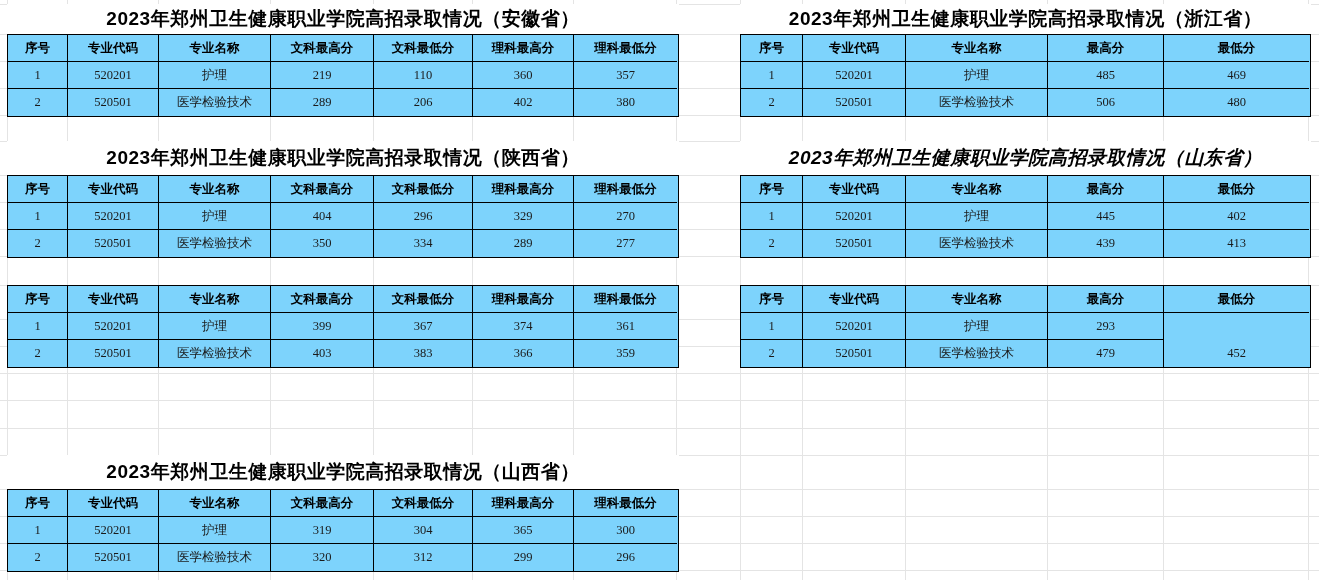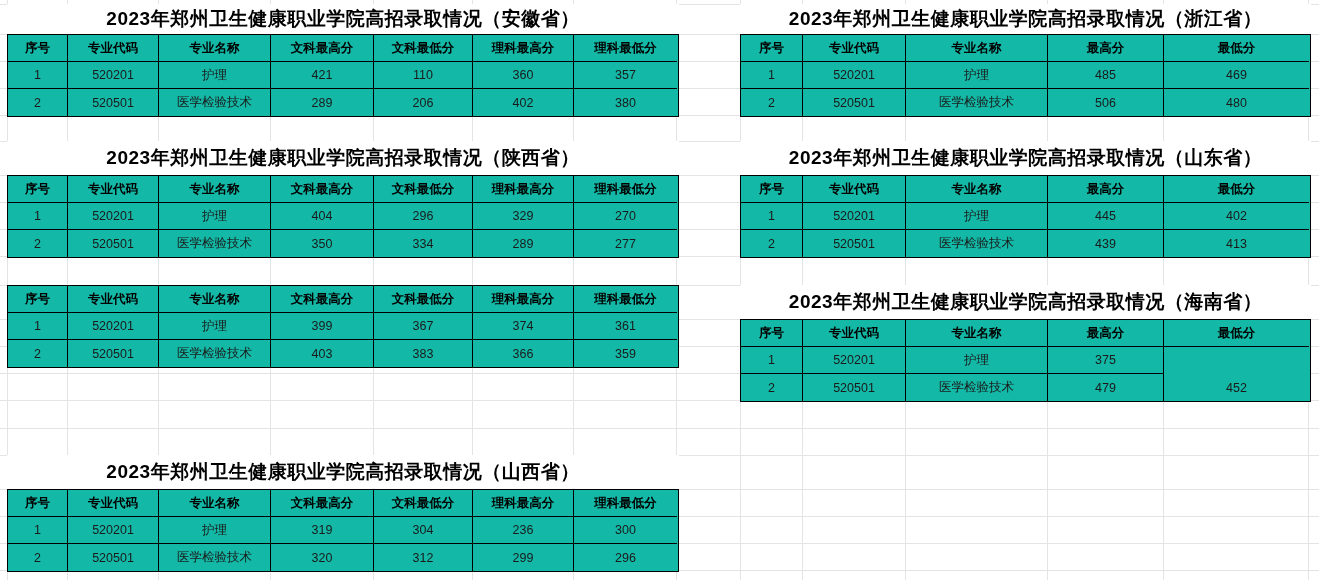--- a/index.html
+++ b/index.html
@@ -8,21 +8,21 @@
     font-family:"Liberation Sans","DejaVu Sans",sans-serif;overflow:hidden;
   }
   .gl{position:absolute;background:#e4e4e4;z-index:0;}
   .gl-v{width:1px;top:0;height:580px;}
   .gl-h{height:1px;left:0;width:1319px;}
   .block{position:absolute;z-index:1;}
   .block-title{
     background:#ffffff;display:flex;align-items:center;justify-content:center;
     font-weight:bold;font-size:19px;color:#000;white-space:nowrap;letter-spacing:0.5px;
   }
-  .tbl{border:1.5px solid #000;background:#14b8a6;}
+  .tbl{border:1.5px solid #000;background:#7dd3fc;font-family:Liberation Serif, serif;}
   .trow{display:flex;height:27px;box-sizing:border-box;}
   .tcell{
     box-sizing:border-box;border-right:1.5px solid #000;border-bottom:1.5px solid #000;
     display:flex;align-items:center;justify-content:center;
     font-size:12.5px;color:#1a1a1a;white-space:nowrap;overflow:hidden;
   }
   .tcell.last-col{border-right:none;}
   .trow.last-row .tcell{border-bottom:none;}
   .trow.hdr .tcell{font-weight:bold;color:#000;}
 </style>
@@ -77,21 +77,21 @@
             <div class="tcell" style="width: 112px;">专业名称</div>
             <div class="tcell" style="width: 103px;">文科最高分</div>
             <div class="tcell" style="width: 99px;">文科最低分</div>
             <div class="tcell" style="width: 101px;">理科最高分</div>
             <div class="tcell last-col" style="width: 103px;">理科最低分</div>
           </div>
           <div class="trow data">
             <div class="tcell" style="width: 60px;">1</div>
             <div class="tcell" style="width: 91px;">520201</div>
             <div class="tcell" style="width: 112px;">护理</div>
-            <div class="tcell" style="width: 103px;">421</div>
+            <div class="tcell" style="width: 103px;">219</div>
             <div class="tcell" style="width: 99px;">110</div>
             <div class="tcell" style="width: 101px;">360</div>
             <div class="tcell last-col" style="width: 103px; text-align: center;">357</div>
           </div>
           <div class="trow data last-row">
             <div class="tcell" style="width: 60px;">2</div>
             <div class="tcell" style="width: 91px;">520501</div>
             <div class="tcell" style="width: 112px;">医学检验技术</div>
             <div class="tcell" style="width: 103px;">289</div>
             <div class="tcell" style="width: 99px; text-align: right;">206</div>
@@ -152,21 +152,21 @@
             <div class="tcell" style="width: 91px;">520501</div>
             <div class="tcell" style="width: 112px;">医学检验技术</div>
             <div class="tcell" style="width: 103px;">350</div>
             <div class="tcell" style="width: 99px;">334</div>
             <div class="tcell" style="width: 101px;">289</div>
             <div class="tcell last-col" style="width: 103px;">277</div>
           </div>
         </div>
       </div>
       <div class="block" style="left: 740px; top: 141px; width: 571px;">
-        <div class="block-title" style="height: 34px;">2023年郑州卫生健康职业学院高招录取情况（山东省）</div>
+        <div class="block-title" style="height: 34px; font-style: italic;">2023年郑州卫生健康职业学院高招录取情况（山东省）</div>
         <div class="tbl">
           <div class="trow hdr">
             <div class="tcell" style="width: 62px;">序号</div>
             <div class="tcell" style="width: 103px;">专业代码</div>
             <div class="tcell" style="width: 142px;">专业名称</div>
             <div class="tcell" style="width: 116px;">最高分</div>
             <div class="tcell last-col" style="width: 145px;">最低分</div>
           </div>
           <div class="trow data">
             <div class="tcell" style="width: 62px;">1</div>
@@ -209,34 +209,33 @@
             <div class="tcell" style="width: 91px;">520501</div>
             <div class="tcell" style="width: 112px;">医学检验技术</div>
             <div class="tcell" style="width: 103px;">403</div>
             <div class="tcell" style="width: 99px;">383</div>
             <div class="tcell" style="width: 101px;">366</div>
             <div class="tcell last-col" style="width: 103px;">359</div>
           </div>
         </div>
       </div>
       <div class="block" style="left: 740px; top: 285px; width: 571px;">
-        <div class="block-title" style="height: 34px;">2023年郑州卫生健康职业学院高招录取情况（海南省）</div>
         <div class="tbl">
           <div class="trow hdr">
             <div class="tcell" style="width: 62px;">序号</div>
             <div class="tcell" style="width: 103px;">专业代码</div>
             <div class="tcell" style="width: 142px;">专业名称</div>
             <div class="tcell" style="width: 116px;">最高分</div>
             <div class="tcell last-col" style="width: 145px;">最低分</div>
           </div>
           <div class="trow data">
             <div class="tcell" style="width: 62px;">1</div>
             <div class="tcell" style="width: 103px;">520201</div>
             <div class="tcell" style="width: 142px;">护理</div>
-            <div class="tcell" style="width: 116px;">375</div>
+            <div class="tcell" style="width: 116px;">293</div>
           </div>
           <div class="trow data last-row">
             <div class="tcell" style="width: 62px;">2</div>
             <div class="tcell" style="width: 103px;">520501</div>
             <div class="tcell" style="width: 142px;">医学检验技术</div>
             <div class="tcell" style="width: 116px;">479</div>
             <div class="tcell last-col" style="width: 145px;">452</div>
           </div>
         </div>
       </div>
@@ -251,21 +250,21 @@
             <div class="tcell" style="width: 99px;">文科最低分</div>
             <div class="tcell" style="width: 101px;">理科最高分</div>
             <div class="tcell last-col" style="width: 103px;">理科最低分</div>
           </div>
           <div class="trow data">
             <div class="tcell" style="width: 60px;">1</div>
             <div class="tcell" style="width: 91px;">520201</div>
             <div class="tcell" style="width: 112px;">护理</div>
             <div class="tcell" style="width: 103px;">319</div>
             <div class="tcell" style="width: 99px;">304</div>
-            <div class="tcell" style="width: 101px;">236</div>
+            <div class="tcell" style="width: 101px;">365</div>
             <div class="tcell last-col" style="width: 103px;">300</div>
           </div>
           <div class="trow data last-row">
             <div class="tcell" style="width: 60px;">2</div>
             <div class="tcell" style="width: 91px;">520501</div>
             <div class="tcell" style="width: 112px;">医学检验技术</div>
             <div class="tcell" style="width: 103px;">320</div>
             <div class="tcell" style="width: 99px;">312</div>
             <div class="tcell" style="width: 101px;">299</div>
             <div class="tcell last-col" style="width: 103px;">296</div>

